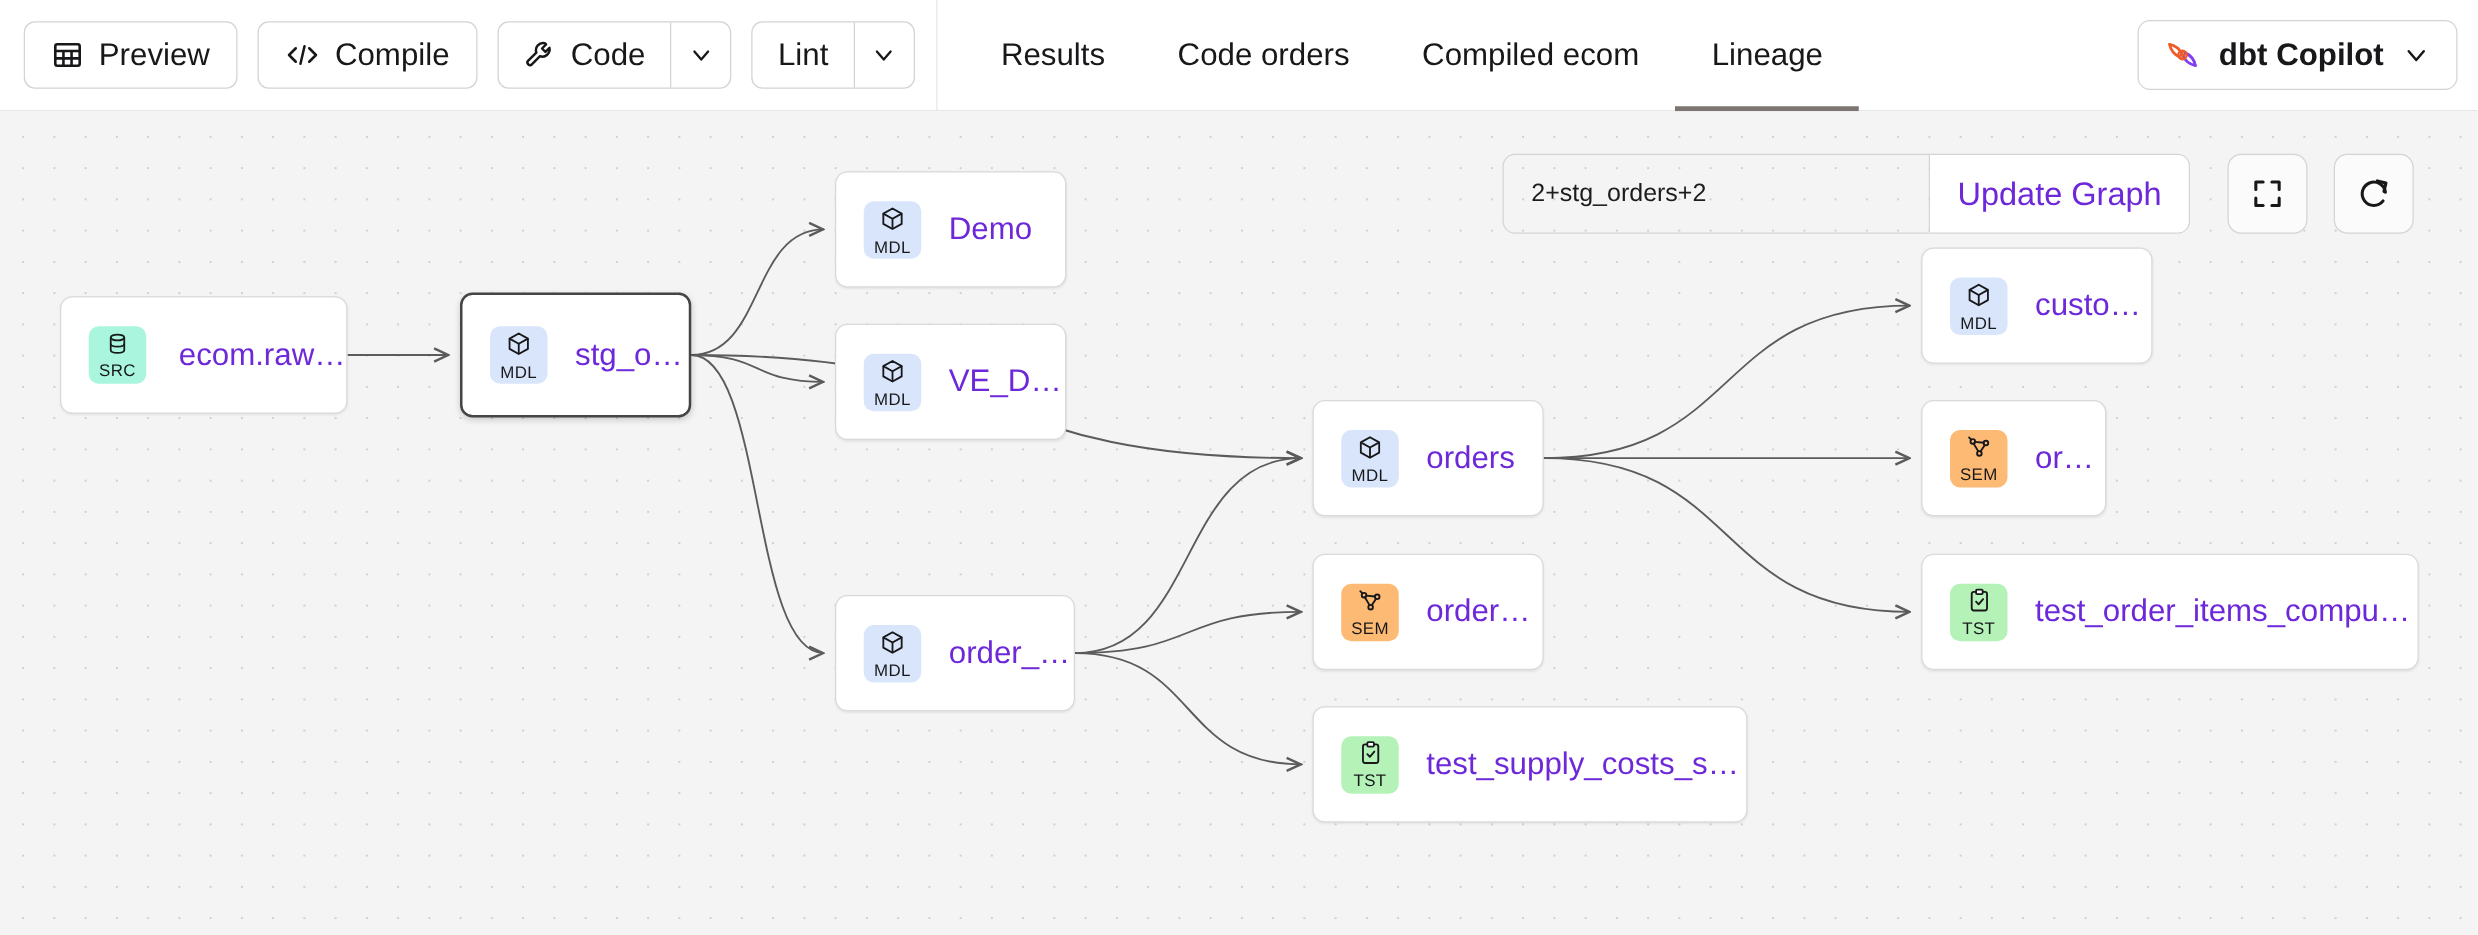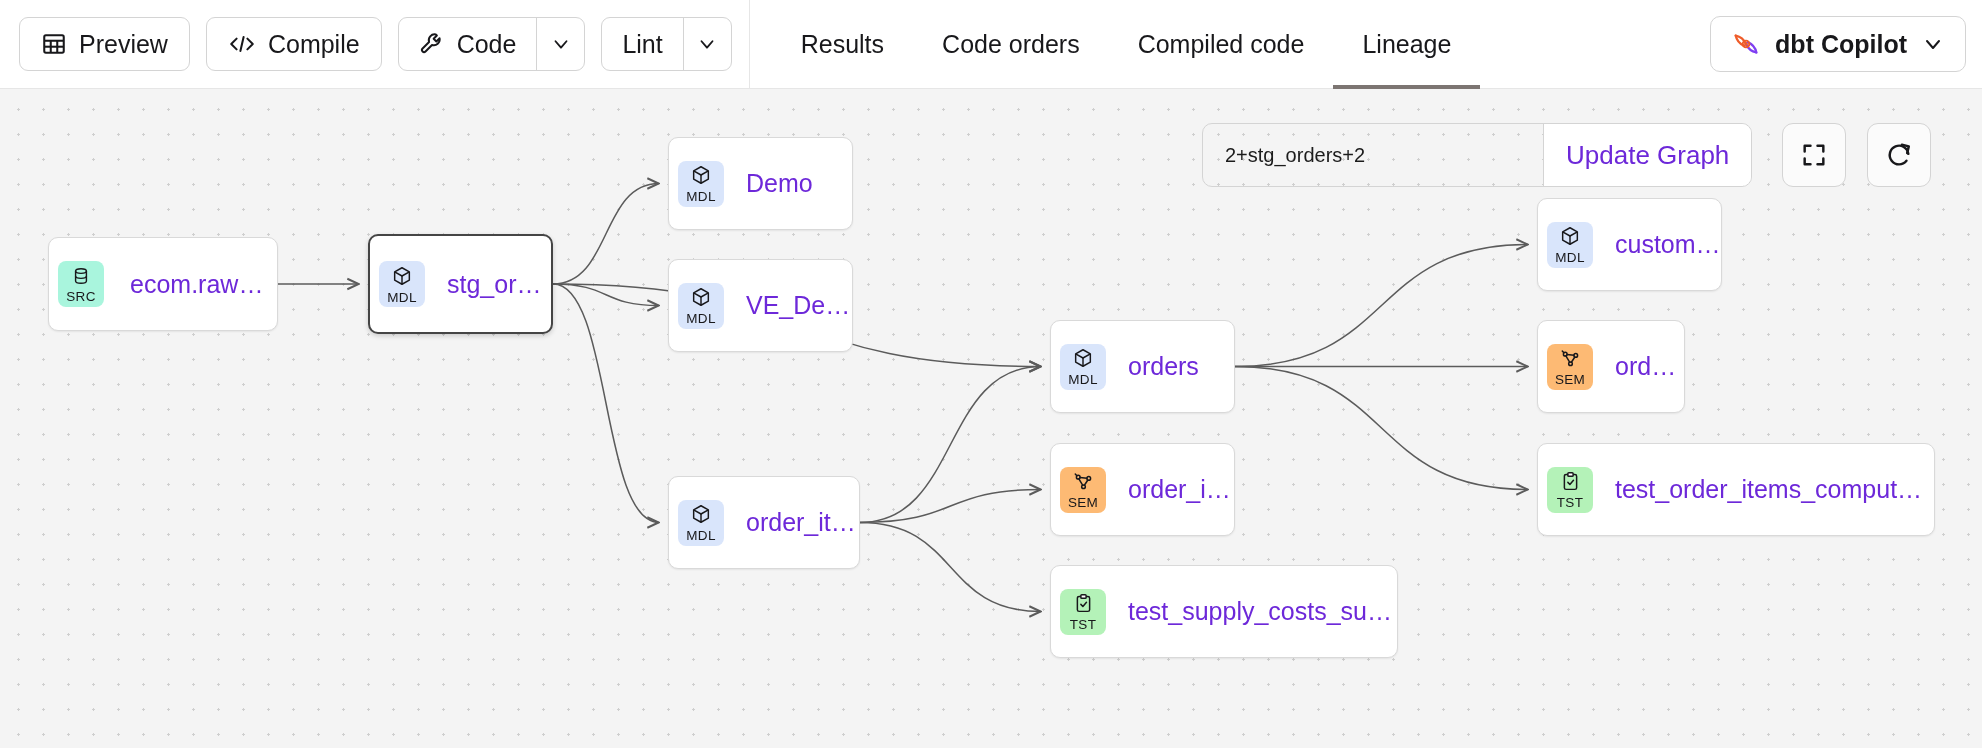--- a/index.html
+++ b/index.html
@@ -100,21 +100,21 @@
   .edges { position: absolute; top: 0; left: 0; width: 1982px; height: 659px; }
 
   
   .node {
     position: absolute;
     background: #ffffff;
     border: 1px solid #d9d9d9;
     border-radius: 10px;
     box-shadow: 0 1px 2px rgba(0,0,0,0.07);
     display: flex; align-items: center;
-    padding-left: 9px;
+    padding-left: 22px;
     gap: 22px;
   }
   .node.selected {
     border: 2px solid #454545;
     box-shadow: 0 2px 5px rgba(0,0,0,0.17);
   }
   .badge {
     width: 46px; height: 46px;
     border-radius: 8px;
     display: flex; flex-direction: column;
@@ -242,21 +242,21 @@
   <div class="tb-divider"></div>
 
   <div class="tabs" id="tabs-root">
       <div class="tab">
         <span>Results</span>
       </div>
       <div class="tab">
         <span>Code orders</span>
       </div>
       <div class="tab">
-        <span>Compiled code</span>
+        <span>Compiled ecom</span>
       </div>
       <div class="tab active">
         <span>Lineage</span>
       </div>
     </div>
 
   <div class="tb-right">
     <button class="copilot-btn">
       <span>
         <svg class="icon-svg" width="30" height="30" viewBox="0 0 32 32" fill="none" stroke-width="2.4" stroke-linecap="round">

